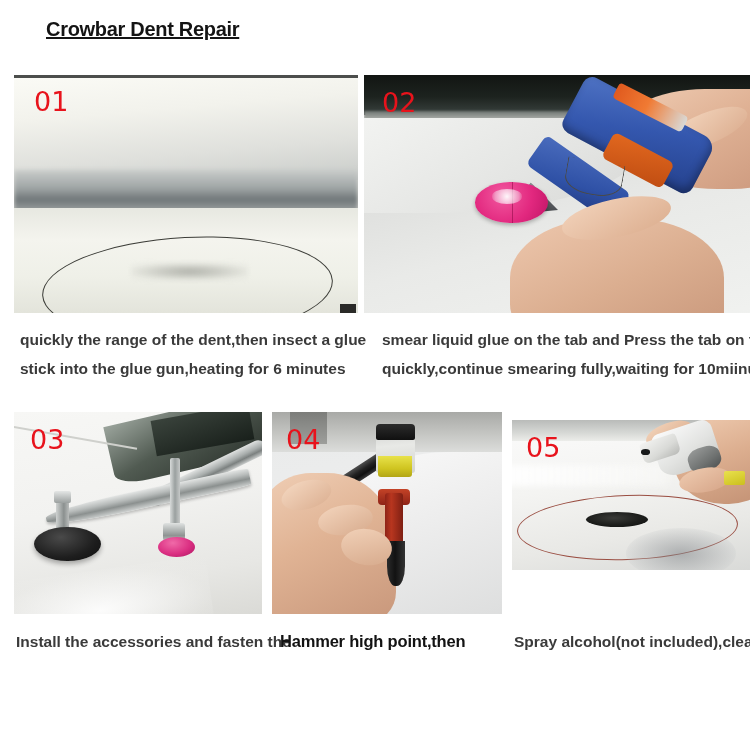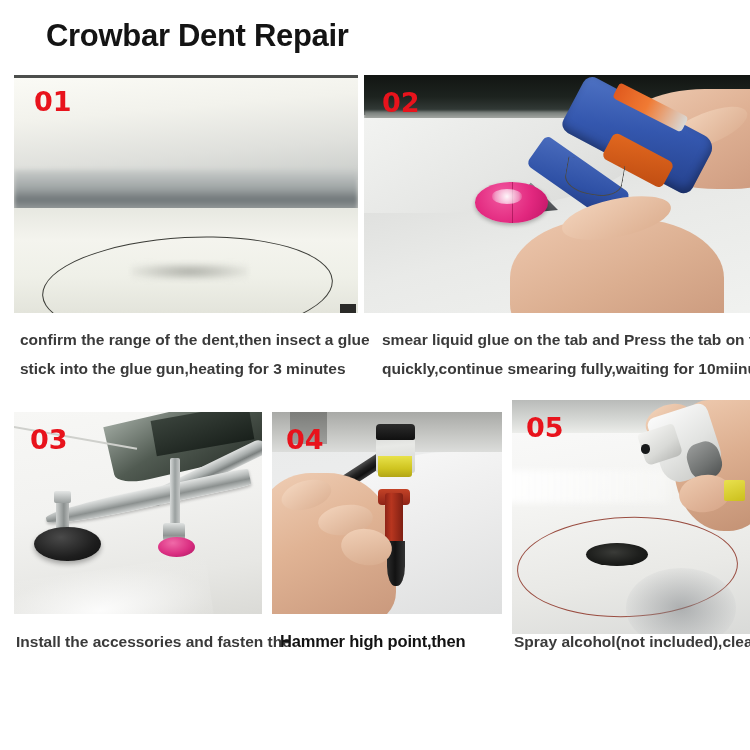--- a/index.html
+++ b/index.html
@@ -13,41 +13,42 @@
     font-family: "Liberation Sans", sans-serif;
     overflow: hidden;
     position: relative;
   }
 
   
   .page-title {
     position: absolute;
     left: 46px;
     top: 18px;
-    font-size: 31px;
+    font-size: 20px;
     font-weight: bold;
     color: #141414;
     letter-spacing: -0.3px;
     white-space: nowrap;
+    text-decoration: underline;
   }
 
   
   .panel {
     position: absolute;
     overflow: hidden;
     background: #d8d8d4;
   }
   .panel .photo {
     position: absolute;
     inset: 0;
   }
   .badge {
     position: absolute;
     font-size: 27px;
-    font-weight: bold;
+    font-weight: normal;
     color: #e8131c;
     letter-spacing: 0px;
     z-index: 40;
     line-height: 1;
     font-family: "DejaVu Sans", sans-serif;
   }
 
   
   .caption {
     position: absolute;
@@ -346,21 +347,21 @@
     transform: rotate(-8deg);
   }
   .p4-thumb {
     position: absolute; left: 30%; top: 58%; width: 22%; height: 18%;
     background: linear-gradient(160deg, #f2d2b9 0%, #d6a98b 100%);
     border-radius: 50%;
     transform: rotate(8deg);
   }
 
   
-  #panel5 { left: 512px; top: 400px; width: 238px; height: 234px; }
+  #panel5 { left: 512px; top: 420px; width: 238px; height: 150px; }
   .p5-bg {
     position: absolute; inset: 0;
     background: linear-gradient(170deg, #fbfbfb 0%, #f4f4f2 40%, #e9e9e6 72%, #d9dad8 100%);
   }
   .p5-top-dark {
     position: absolute; left: 0; top: 0; width: 100%; height: 14%;
     background: linear-gradient(180deg, #b9bbb9 0%, #d6d8d5 60%, #ecedea 100%);
   }
   .p5-bottle {
     position: absolute; right: 14%; top: 4%; width: 26%; height: 30%;
@@ -441,22 +442,22 @@
     <div class="p1-body"></div>
     <div class="p1-oval"></div>
     <div class="p1-dent"></div>
     <div class="p1-corner"></div>
     <div class="p1-topline"></div>
   </div>
   <div class="badge" style="left:20px; top:13px;">01</div>
 </div>
 
 <div class="caption" style="left:20px; top:325px; width:350px;">
-  <div>confirm the range of the dent,then insect a glue</div>
-  <div>stick into the glue gun,heating for 3 minutes</div>
+  <div>quickly the range of the dent,then insect a glue</div>
+  <div>stick into the glue gun,heating for 6 minutes</div>
 </div>
 
 <div class="panel" id="panel2">
   <div class="photo">
     <div class="p2-bg"></div>
     <div class="p2-glass"></div>
     <div class="p2-glass-edge"></div>
     <div class="p2-hood"></div>
     <div class="p2-cord"></div>
     <div class="p2-hand-top"></div>

